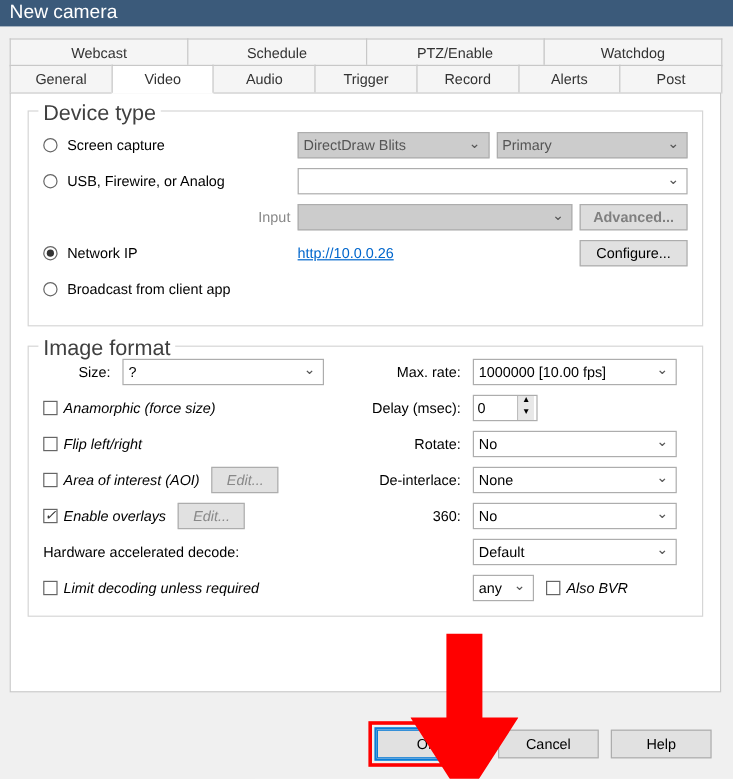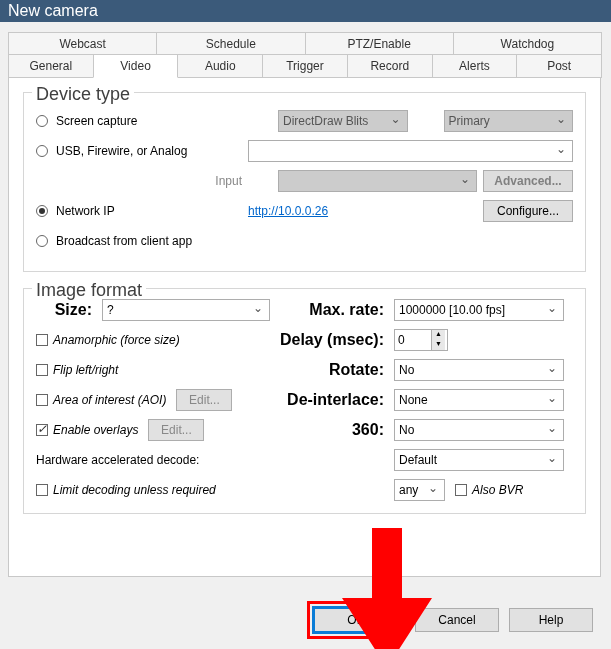--- a/index.html
+++ b/index.html
@@ -130,21 +130,20 @@
     background: #fff;
     display: flex;
     align-items: center;
     padding: 0 4px;
     position: relative;
     font-size: 12px;
   }
   .dropdown.disabled, .textfield.disabled {
     background: #ccc;
     color: #555;
-    margin-left: 30px;
   }
   .dropdown::after {
     content: "⌄";
     position: absolute;
     right: 6px;
     top: 1px;
     font-size: 12px;
     color: #555;
   }
   .btn {
@@ -171,21 +170,21 @@
     padding-right: 6px;
   }
   
   .img-grid {
     display: grid;
     grid-template-columns: 60px 168px 112px 170px;
     row-gap: 8px;
     column-gap: 6px;
     align-items: center;
   }
-  .lbl-r { text-align: right; padding-right: 4px; font-size: 16px; font-weight: bold; }
+  .lbl-r { text-align: right; padding-right: 4px; font-size: 12px; }
   .check {
     display: inline-flex;
     align-items: center;
     gap: 5px;
     font-style: italic;
   }
   .checkbox {
     width: 12px;
     height: 12px;
     border: 1px solid #666;
@@ -225,20 +224,21 @@
   .smallbtn {
     width: 56px;
     height: 22px;
     border: 1px solid #adadad;
     background: #e1e1e1;
     font-size: 12px;
     display: inline-flex;
     align-items: center;
     justify-content: center;
     color: #888;
+    font-style: italic;
   }
   
   .arrow {
     position: absolute;
     left: 333px;
     top: 450px;
     width: 90px;
     height: 140px;
     z-index: 50;
   }

